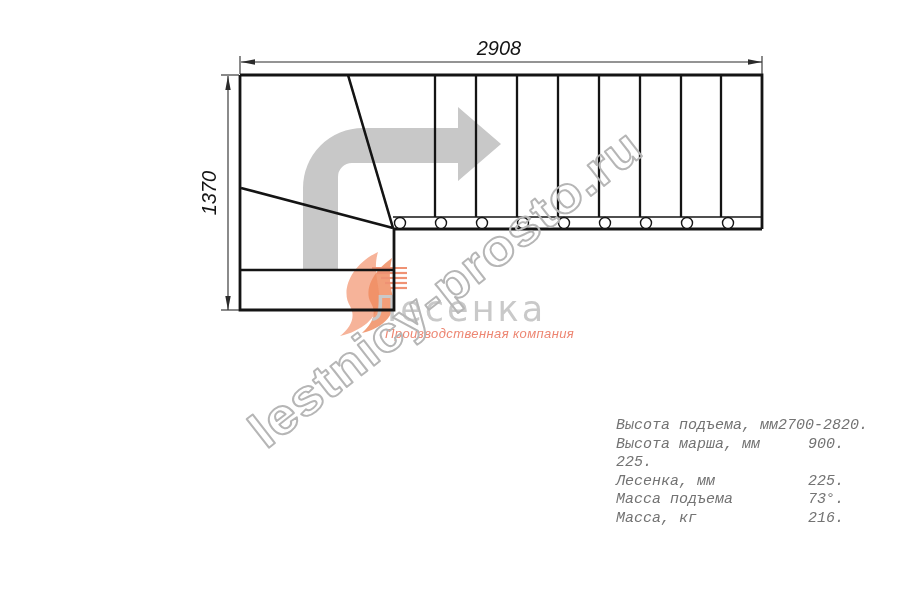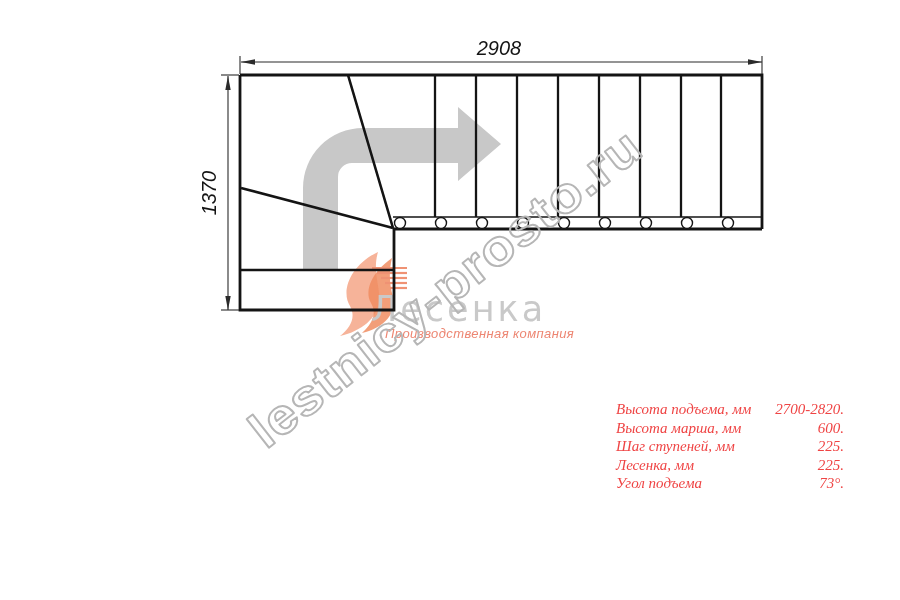--- a/index.html
+++ b/index.html
@@ -19,23 +19,23 @@
   .logo-subtitle{
     font-family:"Liberation Sans",sans-serif;font-style:italic;
     font-size:13px;fill:#ed8672;letter-spacing:0.4px;
   }
   .site-watermark-text{
     font-family:"Liberation Sans",sans-serif;font-weight:bold;
     font-size:50px;fill:none;stroke:#b6b6b6;stroke-width:1.9;
     stroke-linejoin:round;letter-spacing:1px;
   }
   .specs{
-    position:absolute;left:616px;top:400px;width:228px;
-    font-family:Liberation Serif, serif;font-style:italic;
-    font-size:15px;color:#ef4444;
+    position:absolute;left:616px;top:417px;width:228px;
+    font-family:Liberation Mono, monospace;font-style:italic;
+    font-size:15px;color:#737373;
   }
   .specs-row{display:flex;justify-content:space-between;line-height:18.5px;white-space:nowrap;}
   .specs-label{text-align:left;}
   .specs-value{text-align:center;}
 </style>
 </head>
 <body>
 
 <div class="canvas">
 
@@ -126,29 +126,32 @@
     <text transform="translate(266 450) rotate(-38)" textLength="482" lengthAdjust="spacingAndGlyphs" class="site-watermark-text">lestnicy-prosto.ru</text>
   </svg>
 
   <div class="specs">
     <div class="specs-row">
       <span class="specs-label">Высота подъема, мм</span>
       <span class="specs-value">2700-2820.</span>
     </div>
     <div class="specs-row">
       <span class="specs-label">Высота марша, мм</span>
-      <span class="specs-value">600.</span>
+      <span class="specs-value">900.</span>
     </div>
     <div class="specs-row">
-      <span class="specs-label">Шаг ступеней, мм</span>
       <span class="specs-value">225.</span>
     </div>
     <div class="specs-row">
       <span class="specs-label">Лесенка, мм</span>
       <span class="specs-value">225.</span>
     </div>
     <div class="specs-row">
-      <span class="specs-label">Угол подъема</span>
+      <span class="specs-label">Масса подъема</span>
       <span class="specs-value">73°.</span>
+    </div>
+    <div class="specs-row">
+      <span class="specs-label">Масса, кг</span>
+      <span class="specs-value">216.</span>
     </div>
   </div>
 
 </div>
 
 </body></html>

